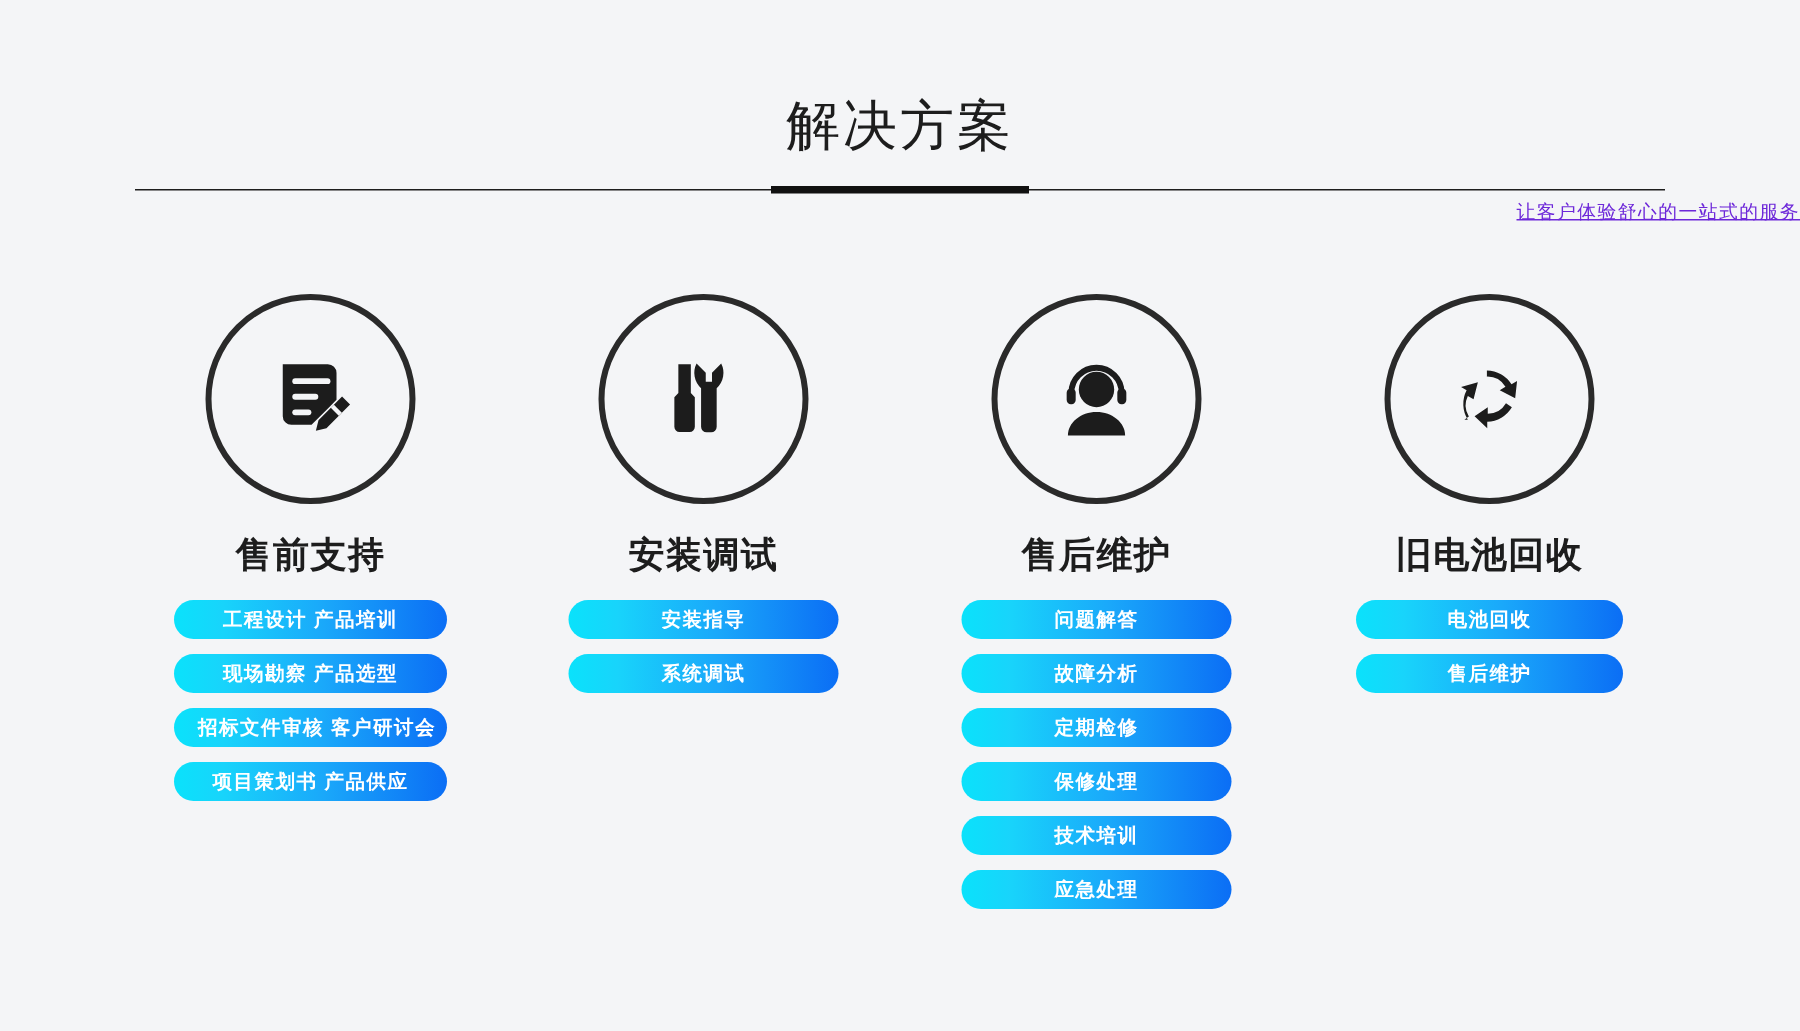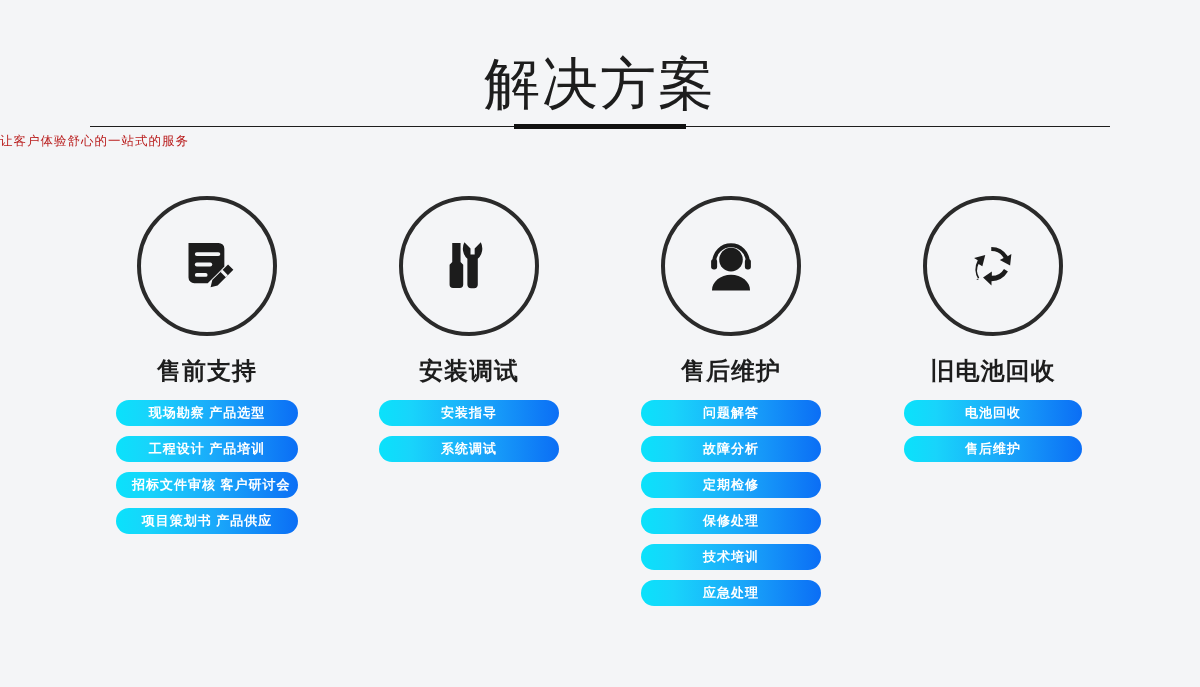--- a/index.html
+++ b/index.html
@@ -20,21 +20,21 @@
     position: relative;
     width: 1200px;
     height: 160px;
   }
   .title {
     position: absolute;
     left: 0;
     right: 0;
     top: 58px;
     text-align: center;
-    font-size: 56px;
+    font-size: 36px;
     line-height: 52px;
     font-weight: 400;
     color: #1d1d1d;
     letter-spacing: 2px;
   }
   .rule-wrap {
     position: absolute;
     left: 90px;
     right: 90px;
     top: 124px;
@@ -55,25 +55,26 @@
     top: 0;
     width: 172px;
     height: 5px;
     background: #111111;
   }
   .subtitle {
     position: absolute;
     left: 0;
     right: 0;
     top: 132px;
-    text-align: left;
+    text-align: right;
     font-size: 12.5px;
     line-height: 18px;
-    color: #b91c1c;
+    color: #6d28d9;
     letter-spacing: 1px;
+    text-decoration: underline;
   }
 
   
   .columns {
     position: absolute;
     top: 196px;
     left: 0;
     width: 1200px;
     display: flex;
     justify-content: center;
@@ -156,22 +157,22 @@
         <path fill="#1c1c1c" d="M16 12h26a5 5 0 0 1 5 5v15.5l-4.8 4.8-9.6 9.6H21a5 5 0 0 1-5-5V12z"></path>
         <rect x="21.5" y="20" width="22" height="3.4" rx="1.7" fill="#f4f5f7"></rect>
         <rect x="21.5" y="29" width="15" height="3.4" rx="1.7" fill="#f4f5f7"></rect>
         <rect x="21.5" y="38" width="11" height="3.4" rx="1.7" fill="#f4f5f7"></rect>
         <path fill="#1c1c1c" d="M50.2 30.6l4.6 4.6-13.6 13.6-6.1 1.5 1.5-6.1 13.6-13.6z"></path>
         <path fill="#f4f5f7" d="M45.5 35.3l4.6 4.6-1.8 1.8-4.6-4.6z"></path>
       </svg>
     </div>
     <div class="col-title">售前支持</div>
     <div class="pill-list">
+      <div class="pill">工程设计  产品培训</div>
       <div class="pill">现场勘察  产品选型</div>
-      <div class="pill">工程设计  产品培训</div>
       <div class="pill">招标文件审核  客户研讨会</div>
       <div class="pill">项目策划书  产品供应</div>
     </div>
   </div>
 
   <div class="column col-1">
     <div class="icon-circle">
       <svg width="74" height="74" viewBox="0 0 64 64" aria-hidden="true">
         <path fill="#1c1c1c" d="M17.5 12h7.2v16.5l2.3 2.5V48a3 3 0 0 1-3 3h-5.8a3 3 0 0 1-3-3V31l2.3-2.5V12z"></path>
         <path fill="#1c1c1c" d="M42.2 11.5l-5.3 5.4 0 5.2-3.6 0 0-5.2-5.3-5.4a12 12 0 0 0 2.6 14.3V48a3.2 3.2 0 0 0 3.2 3.2h2.6A3.2 3.2 0 0 0 39.6 48V25.8a12 12 0 0 0 2.6-14.3z"></path>

